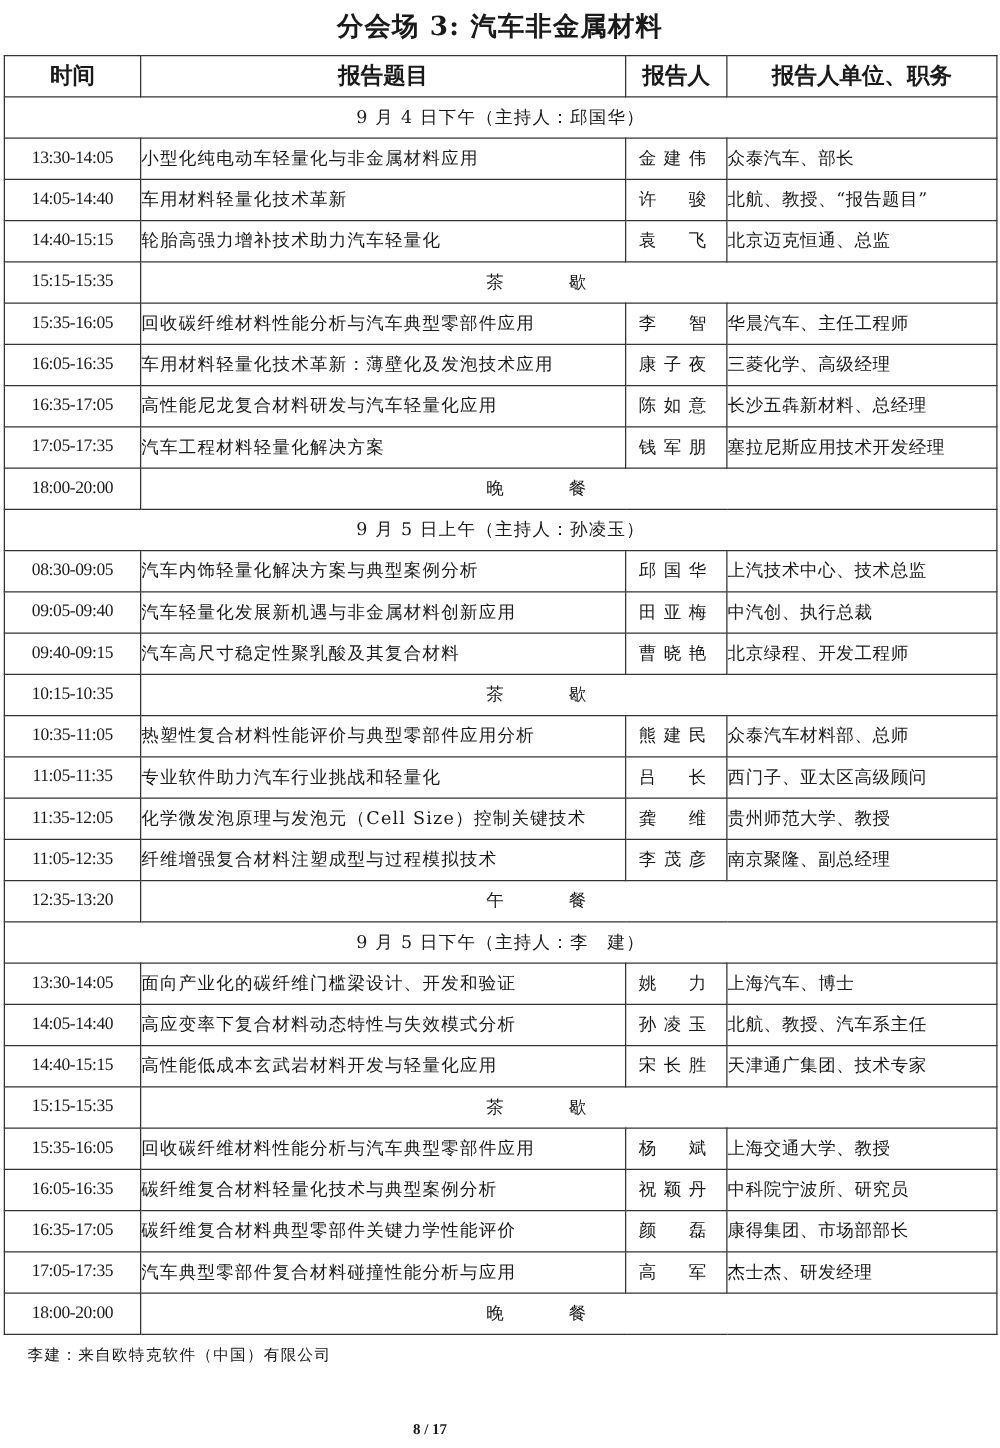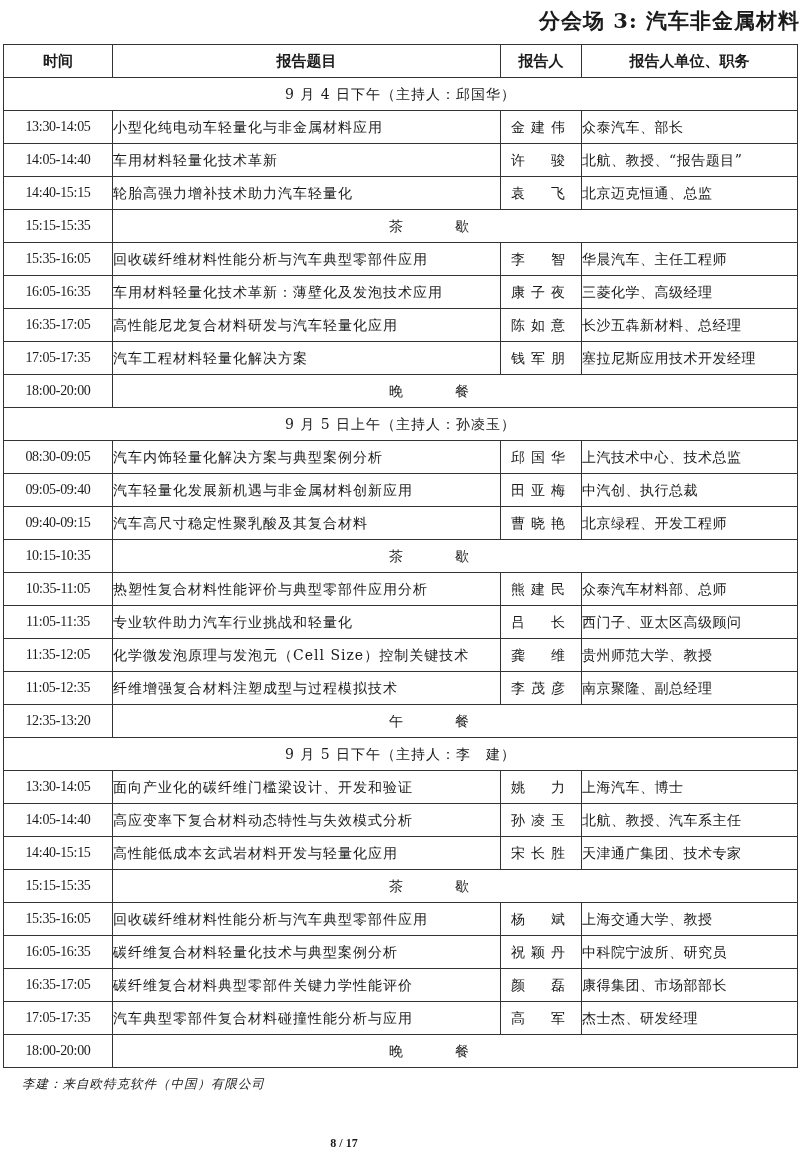--- a/index.html
+++ b/index.html
@@ -1,36 +1,36 @@
 <!DOCTYPE html>
 <html><head>
 <meta charset="utf-8">
 <style>
   html, body { margin: 0; padding: 0; background: #ffffff; }
   body { width: 800px; height: 1158px; position: relative; overflow: hidden;
          font-family: "DejaVu Serif", "Liberation Serif", serif; color: #1a1a1a; }
-  .title { position: absolute; top: 6px; left: 0; width: 800px; text-align: right;
+  .title { position: absolute; top: 6px; left: 0; width: 800px; text-align: center;
            font-size: 21px; font-weight: bold; letter-spacing: 1px; line-height: 30px; }
   table.sched { position: absolute; top: 44px; left: 3px; width: 794px;
                 border-collapse: collapse; table-layout: fixed; }
   table.sched td, table.sched th { border: 1px solid #333; height: 32px; padding: 0;
                 font-size: 14px; line-height: 32px; white-space: nowrap; overflow: hidden; }
-  table.sched th { font-weight: bold; font-size: 15px; text-align: center;
+  table.sched th { font-weight: bold; font-size: 18px; text-align: center;
                    font-family: "DejaVu Sans", "Liberation Sans", sans-serif; }
   col.c-time { width: 109px; }
   col.c-topic { width: 388px; }
   col.c-speaker { width: 81px; }
   col.c-org { width: 216px; }
   td.time { text-align: center; font-family: "Liberation Serif", serif; font-size: 15px; letter-spacing: -0.3px; }
   td.topic { text-align: left; padding-left: 8px; letter-spacing: 1px; }
   td.speaker { text-align: center; letter-spacing: 6px; }
   td.org { text-align: left; padding-left: 6px; letter-spacing: 0.5px; }
   td.section { text-align: center; letter-spacing: 1px; }
   td.break { text-align: center; letter-spacing: 52px; padding-left: 52px; }
-  .note { position: absolute; top: 1076px; left: 22px; font-size: 12.5px; letter-spacing: 1px; font-style: italic; }
+  .note { position: absolute; top: 1076px; left: 22px; font-size: 12.5px; letter-spacing: 1px; }
   .page-num { position: absolute; top: 1136px; left: 0; width: 688px; text-align: center;
               font-size: 12px; font-weight: bold; font-family: "Liberation Serif", serif; }
 </style>
 </head>
 <body>
 
 <div class="title">分会场 3:  汽车非金属材料</div>
 
 <table class="sched">
   <colgroup>

